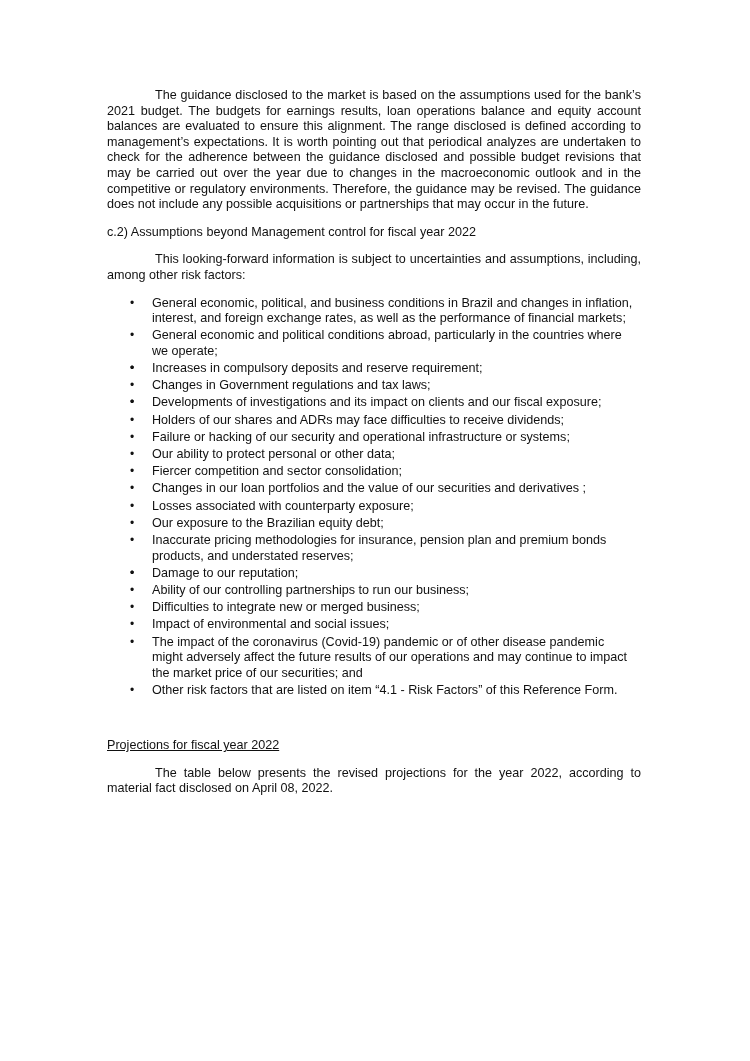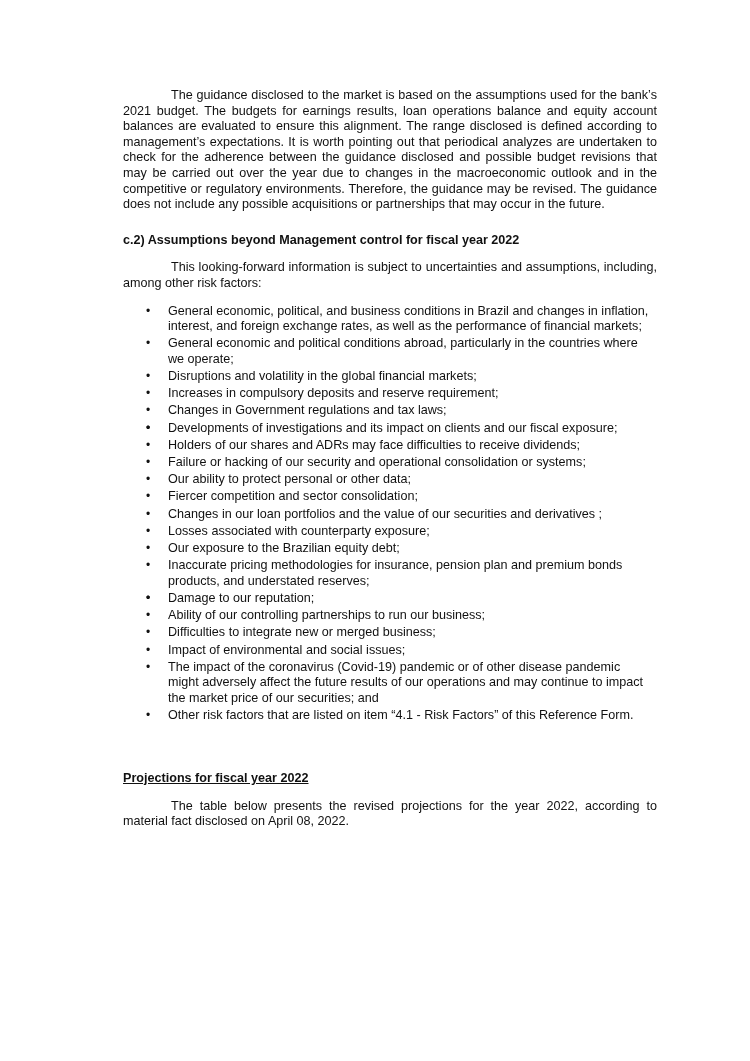--- a/index.html
+++ b/index.html
@@ -1,20 +1,20 @@
 <!DOCTYPE html>
 <html><head>
 <meta charset="utf-8">
 <style>
   html, body { margin: 0; padding: 0; background: #ffffff; }
   body { width: 750px; height: 1061px; position: relative; overflow: hidden; font-family: "Liberation Sans", sans-serif; color: #111; }
-  .page { position: absolute; left: 123px; top: 88px; width: 534px; font-size: 12.6px; line-height: 15.6px; }
+  .page { position: absolute; left: 107px; top: 88px; width: 534px; font-size: 12.6px; line-height: 15.6px; }
   p { margin: 0; }
   .justify { text-align: justify; text-indent: 48px; }
-  .heading { font-weight: bold; margin-top: 8px; }
+  .heading { font-weight: normal; }
   .underline { text-decoration: underline; }
   .gap-s { height: 12px; }
   .gap-l { height: 26px; }
   ul.bullets { list-style: none; margin: 0; padding: 0; }
   ul.bullets li { position: relative; padding-left: 45px; margin-bottom: 1.6px; padding-right: 4px; }
   ul.bullets li .dot { position: absolute; left: 23px; top: 0; font-size: 12px; }
 </style>
 </head>
 <body>
 
@@ -23,27 +23,27 @@
 
   <div class="gap-s"></div>
   <p class="heading">c.2) Assumptions beyond Management control for fiscal year 2022</p>
   <div class="gap-s"></div>
   <p class="justify">This looking-forward information is subject to uncertainties and assumptions, including, among other risk factors:</p>
   <div class="gap-s"></div>
 
   <ul class="bullets" id="risk-list">
       <li><span class="dot">•</span><span>General economic, political, and business conditions in Brazil and changes in inflation, interest, and foreign exchange rates, as well as the performance of financial markets;</span></li>
       <li><span class="dot">•</span><span>General economic and political conditions abroad, particularly in the countries where we operate;</span></li>
-      <li><span class="dot">•</span><span>Disruptions and volatility in the global financial markets;</span></li>
+      <li><span class="dot">•</span></li>
       <li><span class="dot">•</span><span>Increases in compulsory deposits and reserve requirement;</span></li>
       <li><span class="dot">•</span><span>Changes in Government regulations and tax laws;</span></li>
       <li><span class="dot">•</span></li>
       <li><span class="dot">•</span><span>Developments of investigations and its impact on clients and our fiscal exposure;</span></li>
       <li><span class="dot">•</span><span>Holders of our shares and ADRs may face difficulties to receive dividends;</span></li>
-      <li><span class="dot">•</span><span>Failure or hacking of our security and operational consolidation or systems;</span></li>
+      <li><span class="dot">•</span><span>Failure or hacking of our security and operational infrastructure or systems;</span></li>
       <li><span class="dot">•</span><span>Our ability to protect personal or other data;</span></li>
       <li><span class="dot">•</span><span>Fiercer competition and sector consolidation;</span></li>
       <li><span class="dot">•</span><span>Changes in our loan portfolios and the value of our securities and derivatives ;</span></li>
       <li><span class="dot">•</span><span>Losses associated with counterparty exposure;</span></li>
       <li><span class="dot">•</span><span>Our exposure to the Brazilian equity debt;</span></li>
       <li><span class="dot">•</span><span>Inaccurate pricing methodologies for insurance, pension plan and premium bonds products, and understated reserves;</span></li>
       <li><span class="dot">•</span></li>
       <li><span class="dot">•</span><span>Damage to our reputation;</span></li>
       <li><span class="dot">•</span><span>Ability of our controlling partnerships to run our business;</span></li>
       <li><span class="dot">•</span><span>Difficulties to integrate new or merged business;</span></li>

